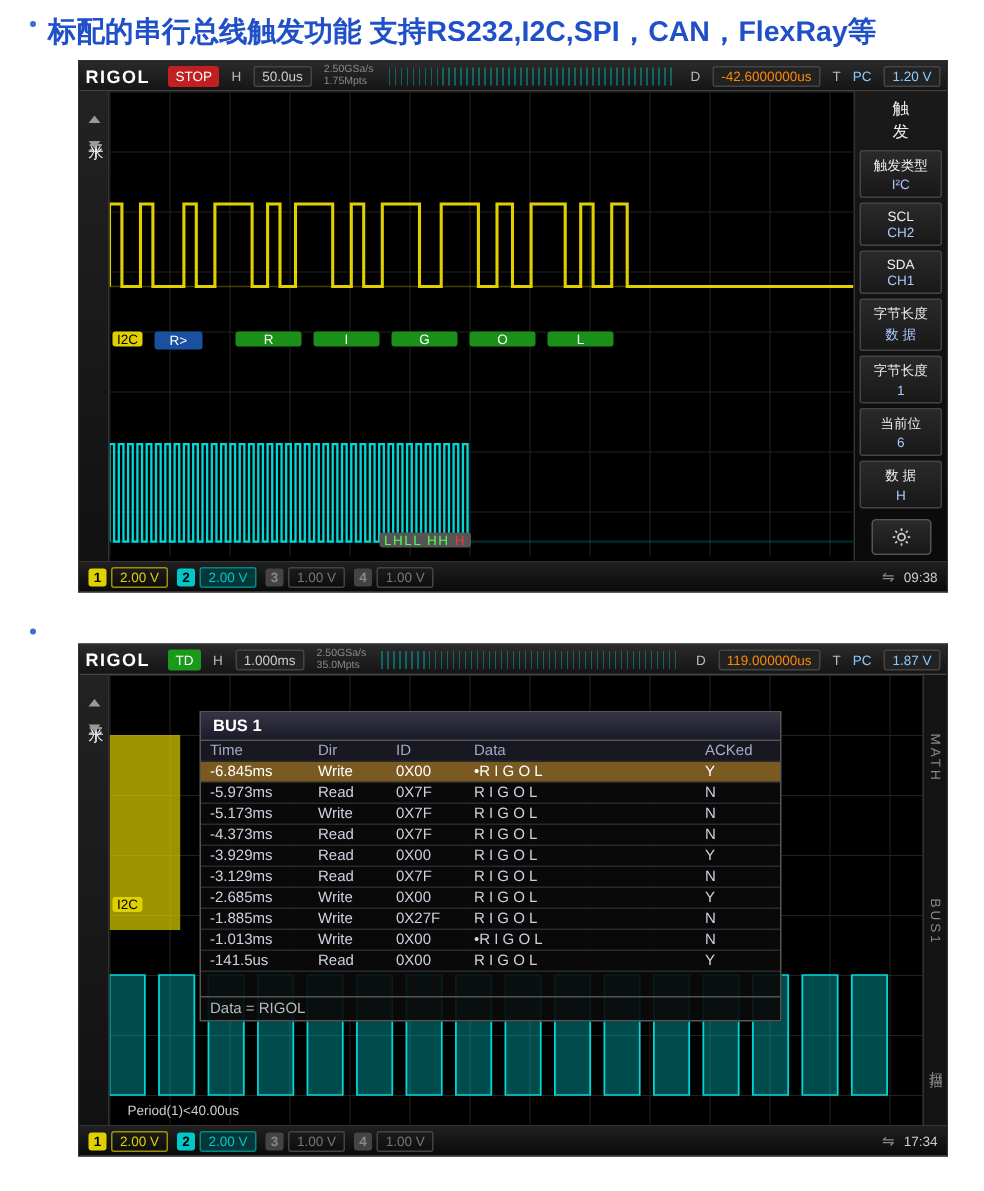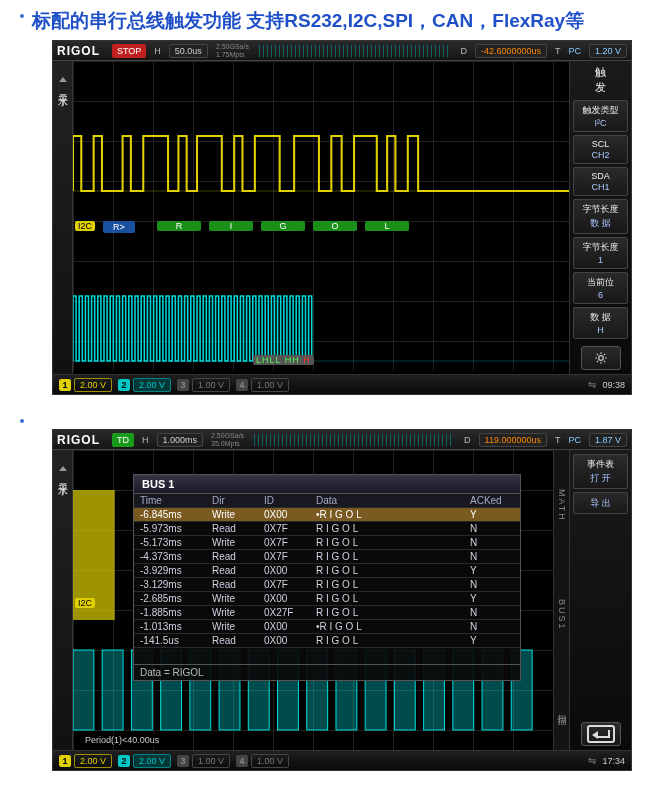--- a/index.html
+++ b/index.html
@@ -416,34 +416,20 @@
 
       <div class="footline">Period(1)&lt;40.00us</div>
     </div>
 
     <div class="sidev">
       <span>MATH</span>
       <span>BUS1</span>
       <span>扫描</span>
     </div>
 
-    <div class="side-menu">
-      <div class="mbtn">
-          <span class="t">事件表</span>
-          <span class="v">打 开</span>
-        </div>
-      <div class="mbtn">
-          <span class="t"></span>
-          <span class="v">导 出</span>
-        </div>
-      <div class="mbtn spacer"></div>
-      <div class="gearbtn">
-        <div class="icon-return"></div>
-      </div>
-    </div>
   </div>
 
   <div class="bottombar">
     <div class="ch">
         <span class="ch-num c1">1</span>
         <span class="ch-val on1">2.00 V</span>
       </div>
     <div class="ch">
         <span class="ch-num c2">2</span>
         <span class="ch-val on2">2.00 V</span>

